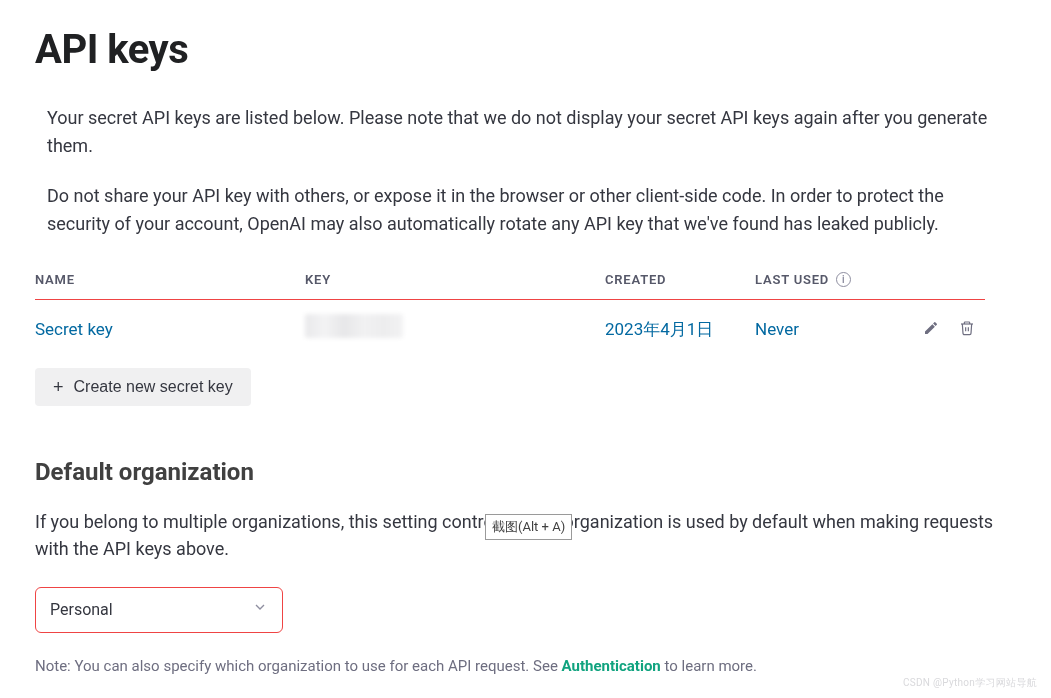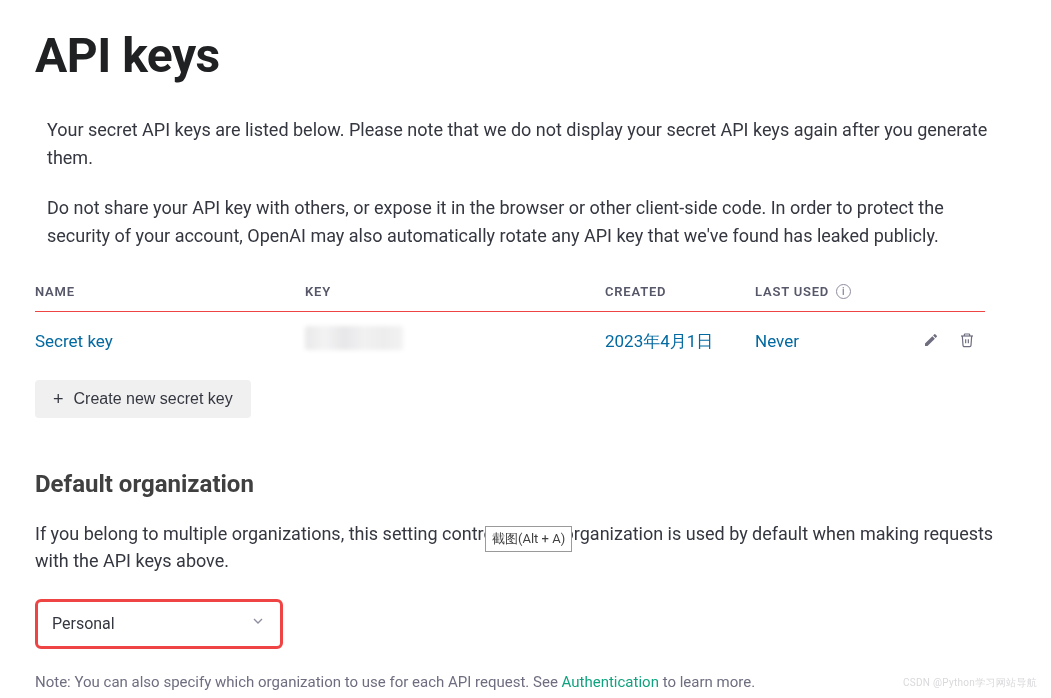--- a/index.html
+++ b/index.html
@@ -6,21 +6,21 @@
     body {
       font-family: -apple-system, BlinkMacSystemFont, "Segoe UI", Roboto, Helvetica, Arial, sans-serif;
       background: #fff;
       color: #353740;
       padding: 20px 35px;
       width: 1051px;
       font-size: 16px;
       line-height: 1.5;
     }
     .page-title {
-      font-size: 48px;
+      font-size: 40px;
       font-weight: 700;
       color: #202123;
       margin-bottom: 24px;
       letter-spacing: -0.5px;
     }
     .intro-para {
       font-size: 18px;
       color: #353740;
       line-height: 1.55;
       margin-bottom: 22px;
@@ -124,37 +124,37 @@
       border: 1px solid #9a9a9a;
       font-size: 13px;
       padding: 2px 6px;
       color: #404040;
       white-space: nowrap;
     }
     .org-select {
       display: inline-flex;
       align-items: center;
       justify-content: space-between;
-      border: 3px solid #ef4444;
+      border: 1px solid #ef4444;
       border-radius: 6px;
       padding: 10px 14px;
       width: 248px;
       font-size: 16px;
       color: #353740;
       cursor: pointer;
       margin-bottom: 22px;
     }
     .chevron {
       color: #8e8ea0;
     }
     .note {
       font-size: 15px;
       color: #6e6e80;
     }
-    .note a { color: #10a37f; text-decoration: none; }
+    .note a { color: #10a37f; text-decoration: none; font-weight: bold; }
     .watermark {
       position: fixed;
       right: 14px;
       bottom: 8px;
       font-size: 10px;
       color: #d9d9dc;
       letter-spacing: 0.3px;
       pointer-events: none;
     }
   </style>

